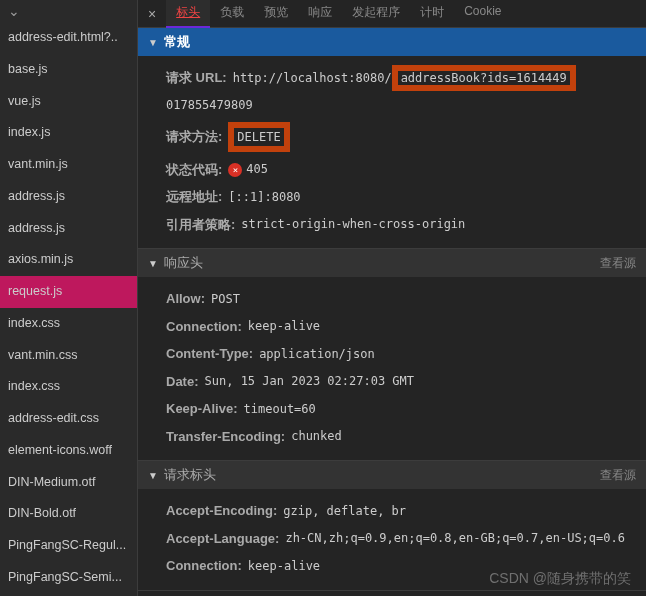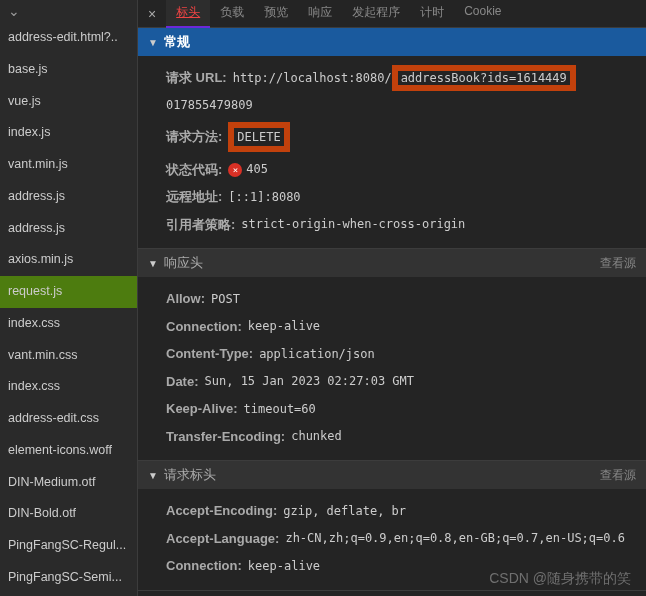--- a/index.html
+++ b/index.html
@@ -23,21 +23,21 @@
       padding: 4px 8px;
       color: #ccc;
       white-space: nowrap;
       overflow: hidden;
       text-overflow: ellipsis;
       cursor: pointer;
       font-size: 12.5px;
       line-height: 1.9;
     }
     .file-item.selected {
-      background: #4d7c0f;
+      background: #be185d;
     }
     .main {
       flex: 1;
       display: flex;
       flex-direction: column;
       background: #242424;
     }
     .tabs {
       display: flex;
       background: #242424;

